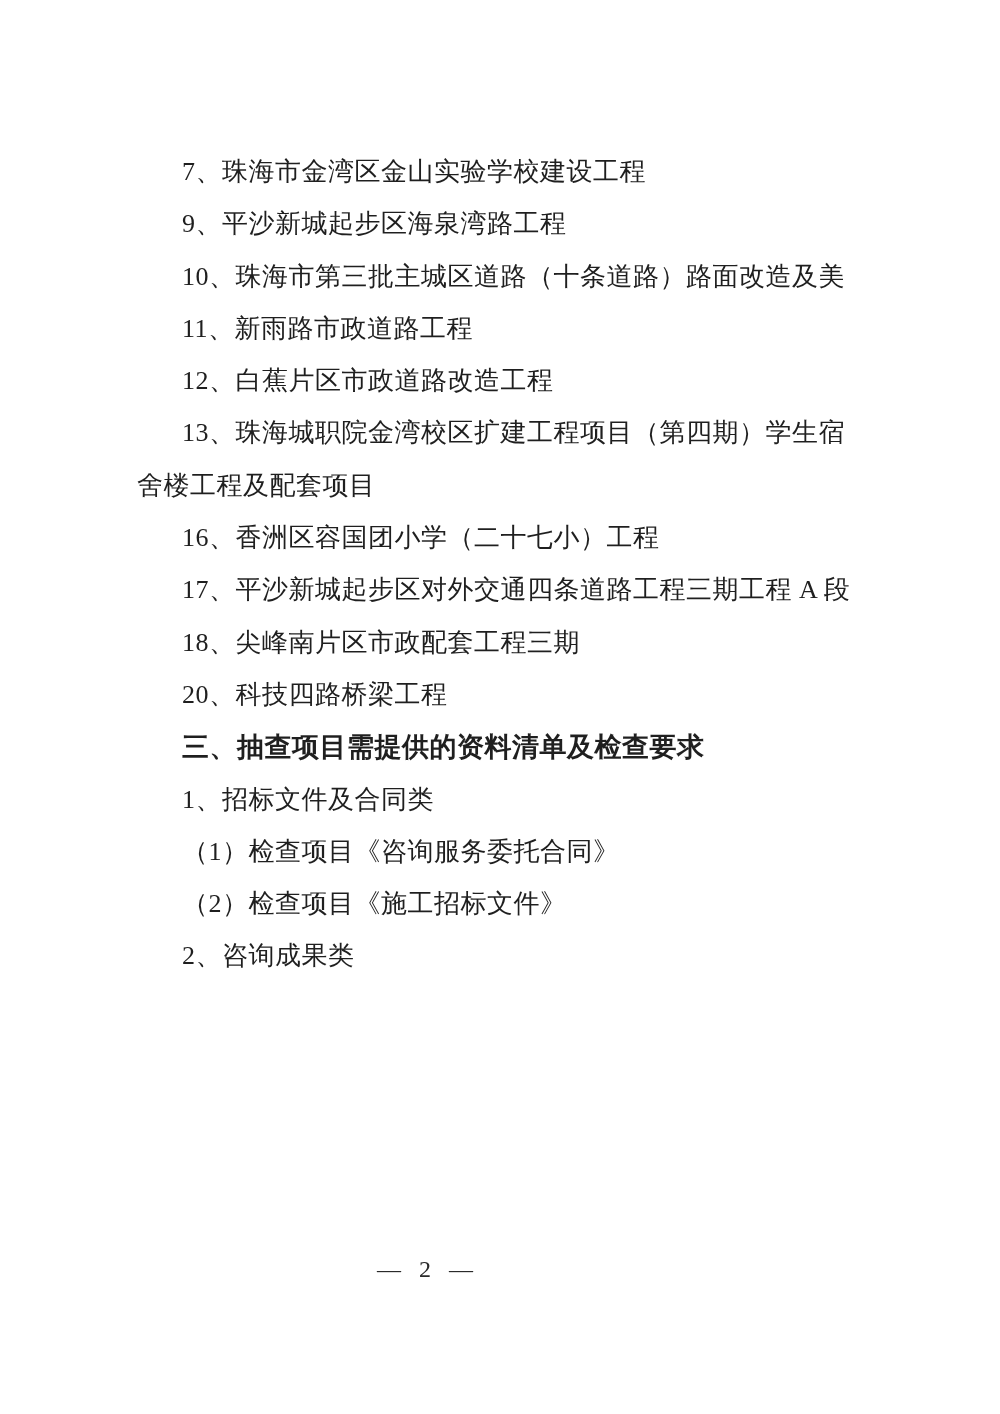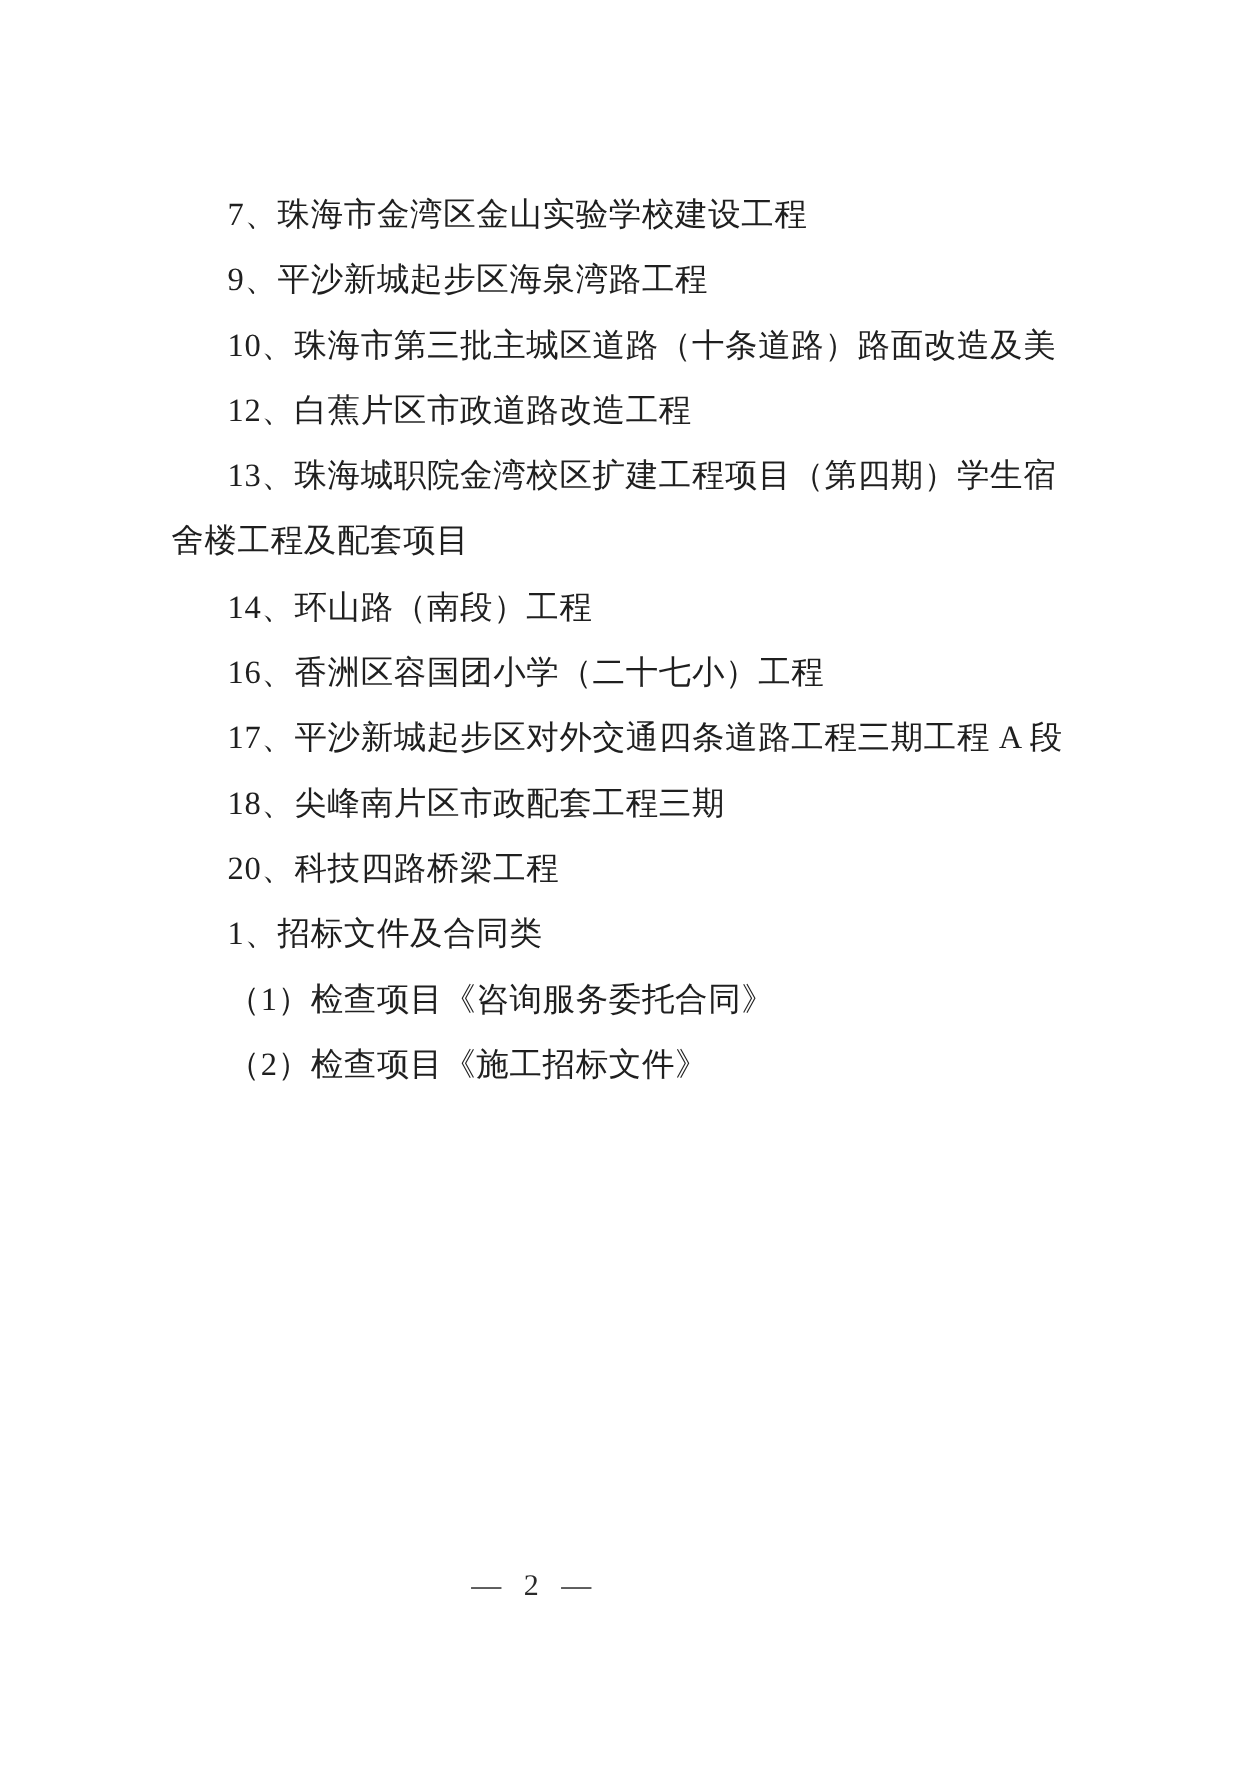--- a/index.html
+++ b/index.html
@@ -52,28 +52,30 @@
 </style>
 </head>
 <body>
 
 <div class="page">
 
   <div class="doc-content">
     <div class="line indent">7、珠海市金湾区金山实验学校建设工程</div>
     <div class="line indent">9、平沙新城起步区海泉湾路工程</div>
     <div class="line indent">10、珠海市第三批主城区道路（十条道路）路面改造及美</div>
+    <div class="line indent">11、新雨路市政道路工程</div>
     <div class="line indent">12、白蕉片区市政道路改造工程</div>
     <div class="line indent">13、珠海城职院金湾校区扩建工程项目（第四期）学生宿</div>
     <div class="line">舍楼工程及配套项目</div>
-    <div class="line indent">14、环山路（南段）工程</div>
     <div class="line indent">16、香洲区容国团小学（二十七小）工程</div>
     <div class="line indent">17、平沙新城起步区对外交通四条道路工程三期工程 A 段</div>
     <div class="line indent">18、尖峰南片区市政配套工程三期</div>
     <div class="line indent">20、科技四路桥梁工程</div>
+    <div class="line indent heading">三、抽查项目需提供的资料清单及检查要求</div>
     <div class="line indent">1、招标文件及合同类</div>
     <div class="line indent">（1）检查项目《咨询服务委托合同》</div>
     <div class="line indent">（2）检查项目《施工招标文件》</div>
+    <div class="line indent">2、咨询成果类</div>
   </div>
 
   <div class="page-footer">— 2 —</div>
 
 </div>
 
 </body></html>

